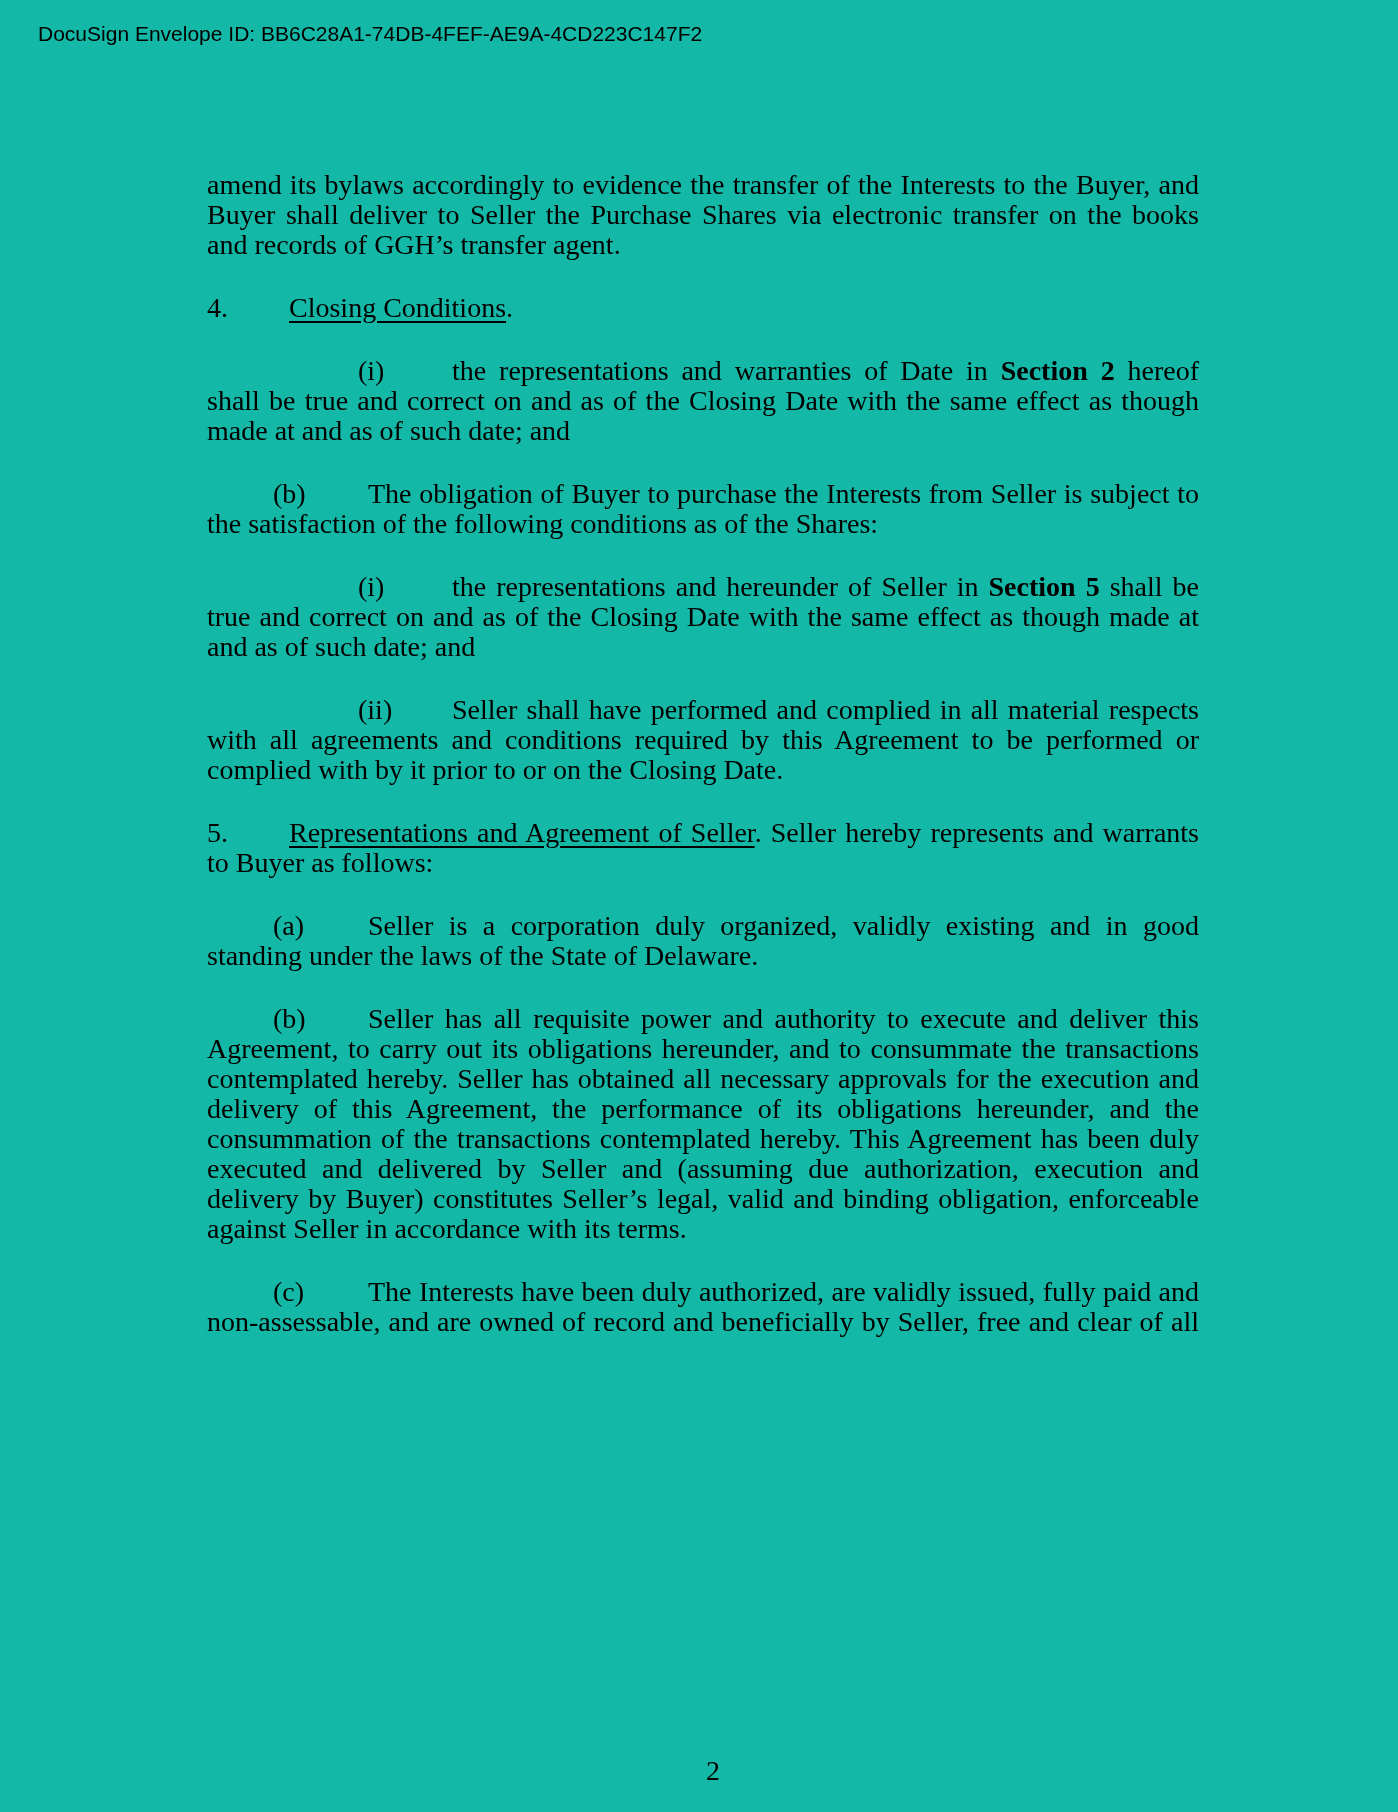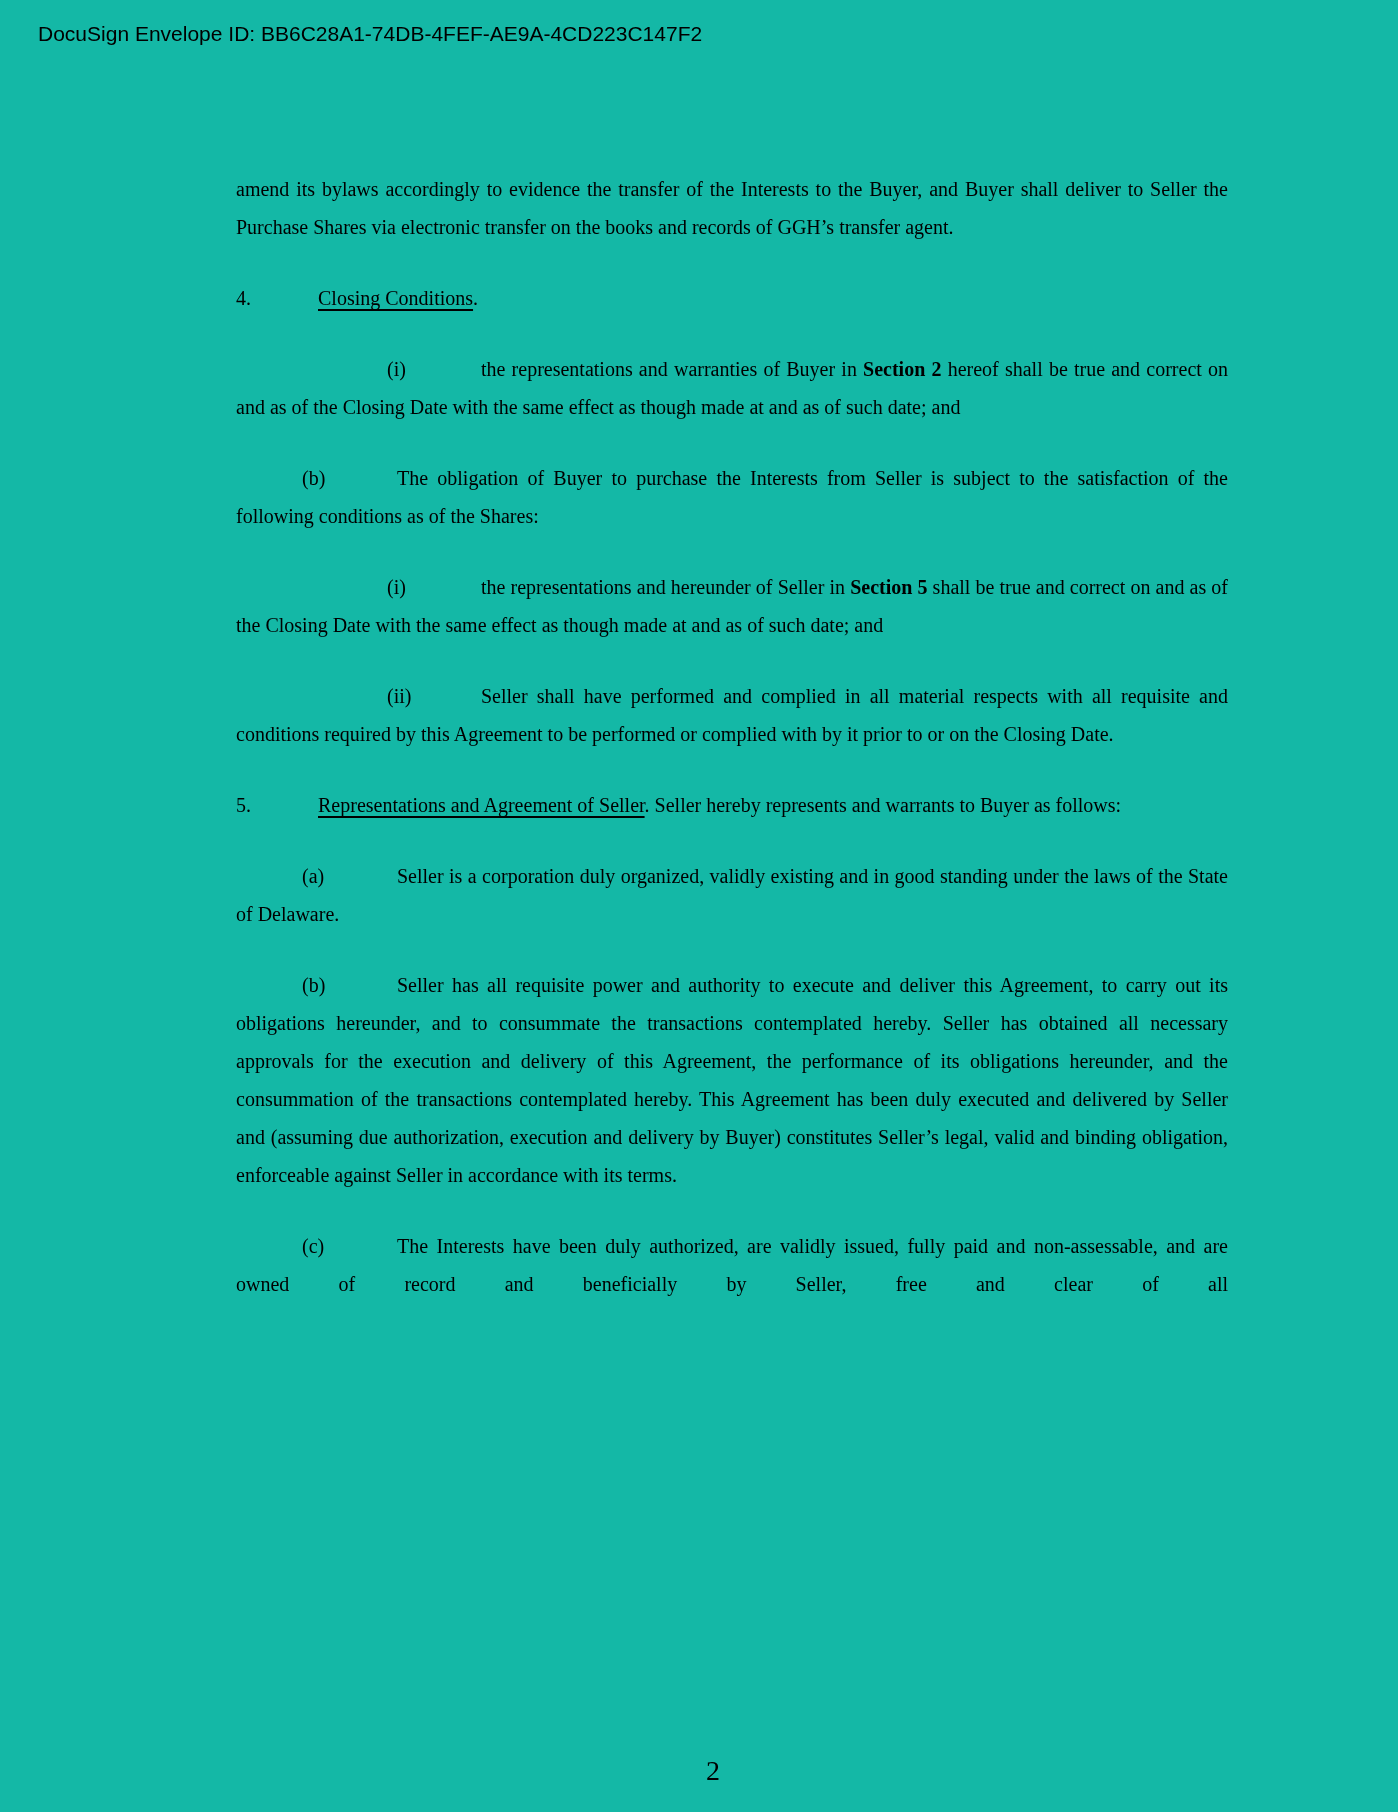--- a/index.html
+++ b/index.html
@@ -24,25 +24,24 @@
     font-size: 21px;
     color: #000000;
     white-space: nowrap;
   }
   .doc-body {
     position: absolute;
     top: 170px;
     left: 207px;
     width: 992px;
     font-family: "Liberation Serif", serif;
-    font-size: 20px;
-    line-height: 38px;
+    font-size: 28px;
+    line-height: 30px;
     color: #000000;
     text-align: justify;
-    margin-left: 29px;
   }
   .doc-body p {
     margin: 0 0 33px 0;
   }
   p.ind0 { text-indent: 0; }
   p.ind1 { text-indent: 66px; }
   p.ind2 { text-indent: 151px; }
   p.ind0 .plabel { display: inline-block; width: 82px; text-indent: 0; }
   p.ind1 .plabel { display: inline-block; width: 95px; text-indent: 0; }
   p.ind2 .plabel { display: inline-block; width: 94px; text-indent: 0; }
@@ -62,24 +61,24 @@
 </style>
 </head>
 <body>
 
 <div class="page">
   <div class="envelope-header">DocuSign Envelope ID: BB6C28A1-74DB-4FEF-AE9A-4CD223C147F2</div>
 
   <div class="doc-body">
       <p class="ind0"><span class="">amend its bylaws accordingly to evidence the transfer of the Interests to the Buyer, and Buyer shall deliver to Seller the Purchase Shares via electronic transfer on the books and records of GGH’s transfer agent.</span></p>
       <p class="ind0"><span class="plabel">4.</span><span class="seg-underline">Closing Conditions</span><span class="">.</span></p>
-      <p class="ind2"><span class="plabel">(i)</span><span class="">the representations and warranties of Buyer in </span><span class="seg-bold ">Section 2</span><span class=""> hereof shall be true and correct on and as of the Closing Date with the same effect as though made at and as of such date; and</span></p>
+      <p class="ind2"><span class="plabel">(i)</span><span class="">the representations and warranties of Date in </span><span class="seg-bold ">Section 2</span><span class=""> hereof shall be true and correct on and as of the Closing Date with the same effect as though made at and as of such date; and</span></p>
       <p class="ind1"><span class="plabel">(b)</span><span class="">The obligation of Buyer to purchase the Interests from Seller is subject to the satisfaction of the following conditions as of the Shares:</span></p>
       <p class="ind2"><span class="plabel">(i)</span><span class="">the representations and hereunder of Seller in </span><span class="seg-bold ">Section 5</span><span class=""> shall be true and correct on and as of the Closing Date with the same effect as though made at and as of such date; and</span></p>
-      <p class="ind2"><span class="plabel">(ii)</span><span class="">Seller shall have performed and complied in all material respects with all requisite and conditions required by this Agreement to be performed or complied with by it prior to or on the Closing Date.</span></p>
+      <p class="ind2"><span class="plabel">(ii)</span><span class="">Seller shall have performed and complied in all material respects with all agreements and conditions required by this Agreement to be performed or complied with by it prior to or on the Closing Date.</span></p>
       <p class="ind0"><span class="plabel">5.</span><span class="seg-underline">Representations and Agreement of Seller</span><span class="">. Seller hereby represents and warrants to Buyer as follows:</span></p>
       <p class="ind1"><span class="plabel">(a)</span><span class="">Seller is a corporation duly organized, validly existing and in good standing under the laws of the State of Delaware.</span></p>
       <p class="ind1"><span class="plabel">(b)</span><span class="">Seller has all requisite power and authority to execute and deliver this Agreement, to carry out its obligations hereunder, and to consummate the transactions contemplated hereby. Seller has obtained all necessary approvals for the execution and delivery of this Agreement, the performance of its obligations hereunder, and the consummation of the transactions contemplated hereby. This Agreement has been duly executed and delivered by Seller and (assuming due authorization, execution and delivery by Buyer) constitutes Seller’s legal, valid and binding obligation, enforceable against Seller in accordance with its terms.</span></p>
       <p class="ind1 justify-last"><span class="plabel">(c)</span><span class="">The Interests have been duly authorized, are validly issued, fully paid and non-assessable, and are owned of record and beneficially by Seller, free and clear of all</span></p>
     </div>
 
   <div class="page-number">2</div>
 </div>
 
 </body></html>

